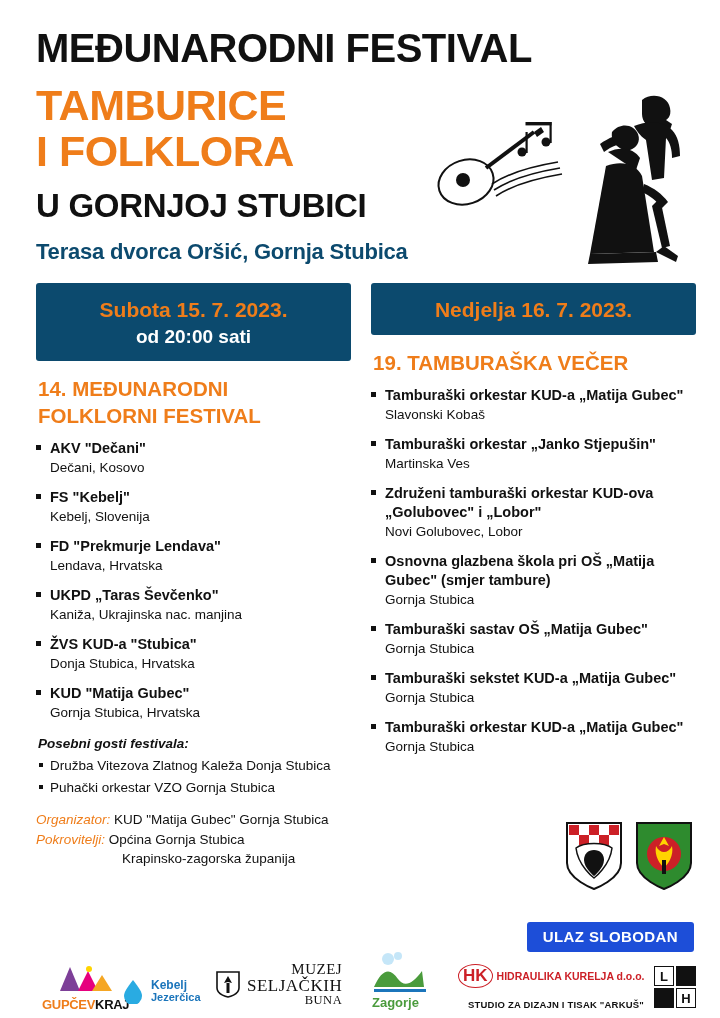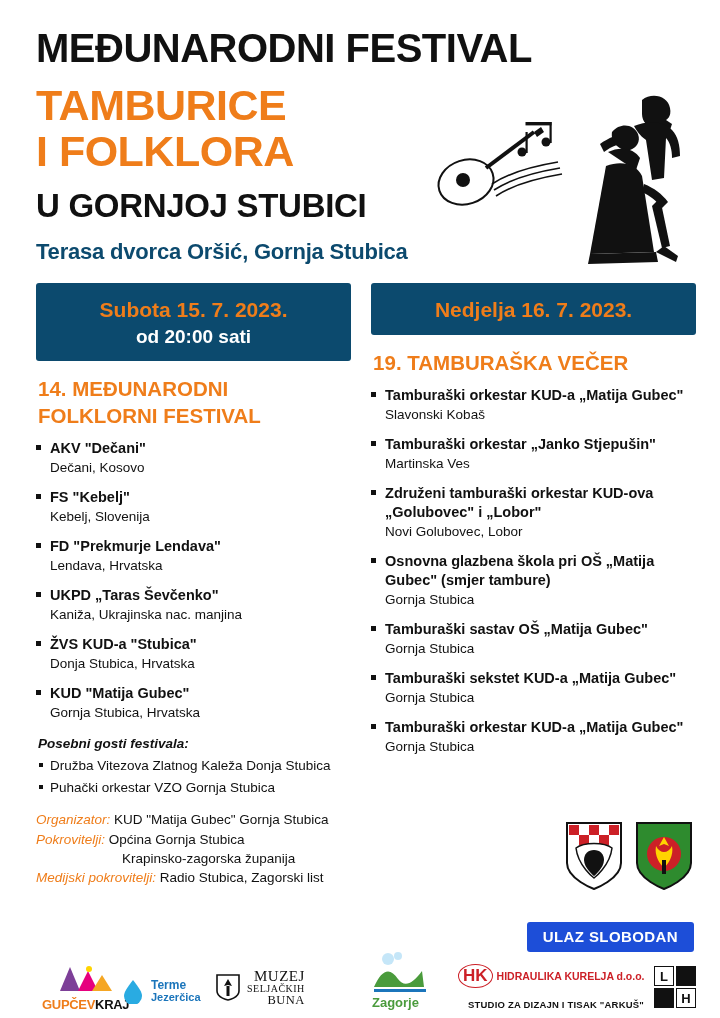--- a/index.html
+++ b/index.html
@@ -94,21 +94,21 @@
   .lg-gupcev .nm { font-weight:bold; font-size:13px; letter-spacing:-0.3px; color:#111; }
   .lg-gupcev .nm .o { color:#ef7d1a; }
 
   .lg-terme { left:120px; bottom:14px; display:flex; align-items:center; gap:5px; }
   .lg-terme .txt { font-size:12px; font-weight:bold; color:#1b75bb; line-height:1.05; }
   .lg-terme .txt .s { display:block; font-size:11px; color:#1b75bb; }
 
   .lg-muzej { left:215px; bottom:12px; display:flex; align-items:center; gap:6px; }
   .lg-muzej .txt { line-height:1.0;text-align:right; }
   .lg-muzej .m1 { font-family:"Liberation Serif", serif; font-size:15px; letter-spacing:0.5px; }
-  .lg-muzej .m2 { font-family:"Liberation Serif", serif; font-size:10px; letter-spacing:0.5px; }
+  .lg-muzej .m2 { font-family:"Liberation Serif", serif; font-size:17px; letter-spacing:0.5px; }
   .lg-muzej .m3 { font-family:"Liberation Serif", serif; font-size:12.5px; letter-spacing:0.5px; }
 
   .lg-zagorje { left:372px; bottom:8px; }
   .lg-zagorje .txt { font-size:13px; font-weight:bold; color:#4a9b3c; }
 
   .lg-hidraulika { left:458px; bottom:30px; display:flex; align-items:center; gap:4px; }
   .lg-hidraulika .hk { color:#cc2027; font-weight:bold; font-size:17px; border:1.5px solid #cc2027; border-radius:50%; padding:1px 4px; }
   .lg-hidraulika .nm { font-size:10.5px; font-weight:bold; color:#cc2027; }
 
   .lg-arkus { left:468px; bottom:8px; font-size:9.5px; font-weight:bold; color:#111; letter-spacing:0.2px; }
@@ -216,24 +216,20 @@
 
       <div class="credits">
         <div>
           <span class="lab">Organizator:</span>
           <span>KUD "Matija Gubec" Gornja Stubica</span>
         </div>
         <div>
           <span class="lab">Pokrovitelji:</span>
           <span>Općina Gornja Stubica</span>
           <span class="indent">Krapinsko-zagorska županija</span>
-        </div>
-        <div>
-          <span class="lab">Medijski pokrovitelji:</span>
-          <span>Radio Stubica, Zagorski list</span>
         </div>
       </div>
     </div>
 
     <div class="col right">
       <div class="datebar">
         <div class="d1">Nedjelja 16. 7. 2023.</div>
       </div>
       <div class="coltitle">19. TAMBURAŠKA VEČER</div>
 
@@ -309,21 +305,21 @@
         <circle cx="33" cy="6" r="3" fill="#ffd400"></circle>
       </svg>
       <div class="nm"><span class="o">GUPČEV</span><span>KRAJ</span></div>
     </div>
 
     <div class="logo lg-terme">
       <svg width="26" height="26" viewBox="0 0 26 26">
         <path d="M13 2 C7 10 4 14 4 18 a9 9 0 0 0 18 0 c0 -4 -3 -8 -9 -16 z" fill="#29abe2"></path>
       </svg>
       <div class="txt">
-        <span>Terme</span>
+        <span>Kebelj</span>
         <span class="s">Jezerčica</span>
       </div>
     </div>
 
     <div class="logo lg-muzej">
       <svg width="26" height="28" viewBox="0 0 26 28">
         <path d="M2 2 h22 v16 c0 7 -11 9 -11 9 S2 25 2 18 z" fill="#fff" stroke="#111" stroke-width="1.6"></path>
         <path d="M13 6 l4 7 -4 -1 -4 1 z" fill="#111"></path>
         <rect x="11.5" y="13" width="3" height="10" fill="#111"></rect>
       </svg>

